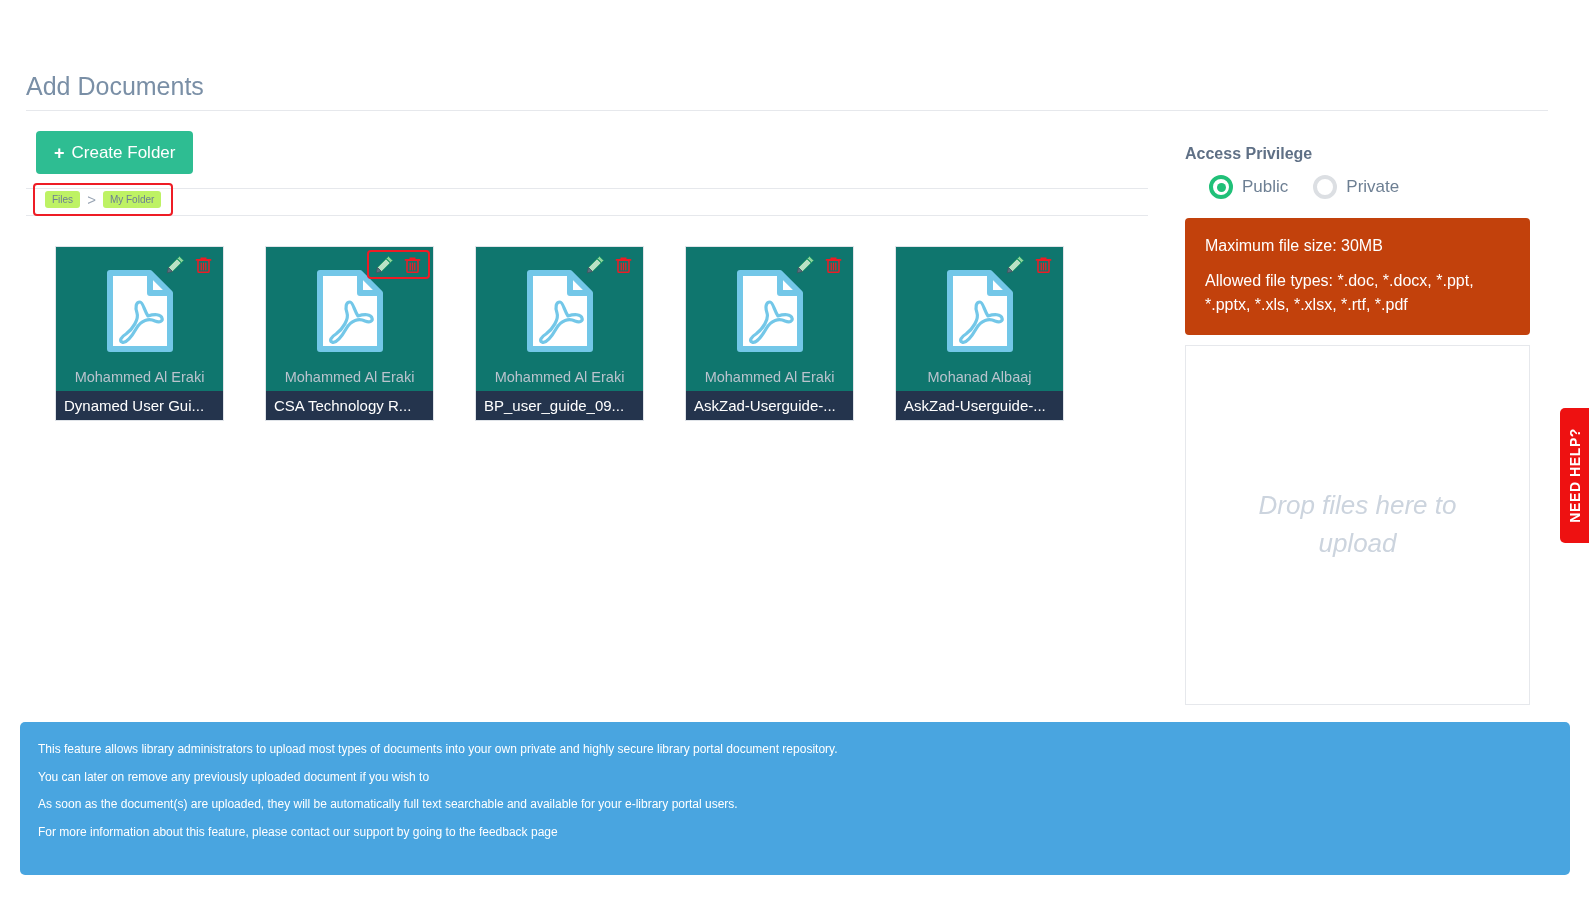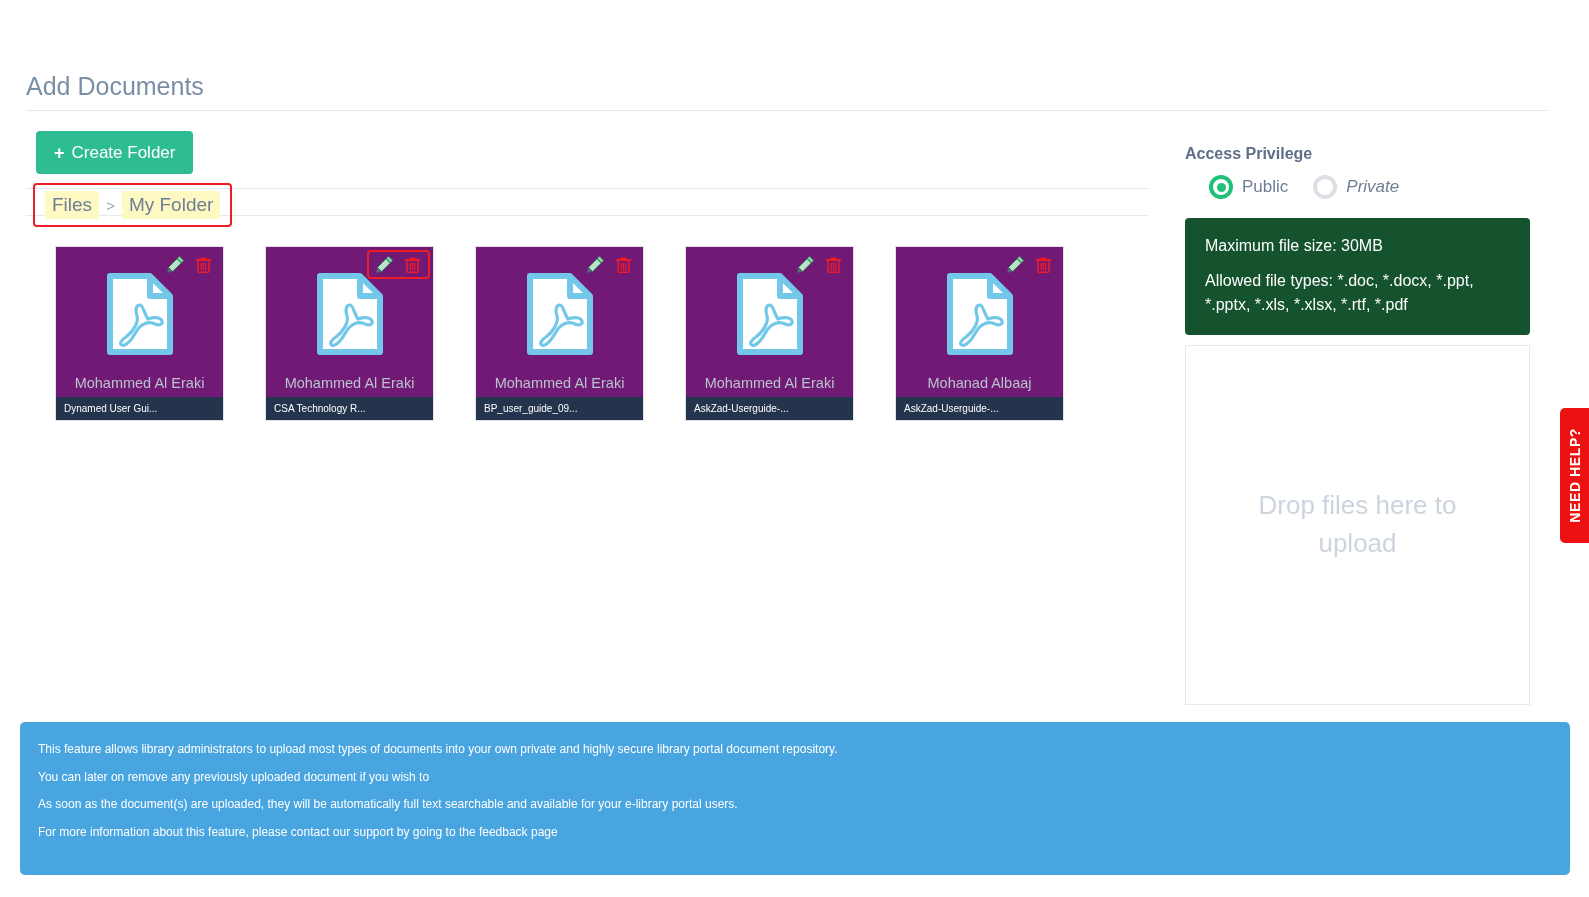--- a/index.html
+++ b/index.html
@@ -44,40 +44,40 @@
   .btn-create-folder .plus { font-size: 18px; font-weight: 700; line-height:1; }
 
   
   .breadcrumb-wrap {
     position: absolute; left: 33px; top: 183px;
     display: flex; align-items: center; gap: 7px;
     padding: 6px 10px;
     border: 2px solid #ee1c25; border-radius: 4px;
   }
   .crumb {
-    font-size: 19px; color: #6d7f93;
-    background: #fef9c3; border-radius: 3px; padding: 3px 7px;
+    font-size: 10px; color: #6d7f93;
+    background: #bef264; border-radius: 3px; padding: 3px 7px;
   }
   .crumb-sep { font-size: 15px; color: #98a4b3; }
 
   .hr-under-crumb {
     position: absolute; left: 26px; top: 188px; width: 1122px; height: 1px;
     background: #e6e8ec;
   }
   .hr-under-crumb2 {
     position: absolute; left: 26px; top: 215px; width: 1122px; height: 1px;
     background: #e6e8ec;
   }
 
   
   .cards { position: absolute; left: 55px; top: 246px; display: flex; gap: 41px; }
   .card {
     position: relative;
     width: 169px; height: 175px;
-    background: #701a75; border: 1px solid #dfe3e8;
+    background: #0f766e; border: 1px solid #dfe3e8;
     display: flex; flex-direction: column;
   }
   .card-actions {
     position: absolute; right: 7px; top: 6px;
     display: flex; align-items: center; gap: 9px;
     padding: 2px 3px;
   }
   .card.highlight .card-actions {
     border: 2px solid #ee1c25; border-radius: 4px;
     right: 3px; top: 3px; padding: 3px 6px;
@@ -89,60 +89,60 @@
     padding-top: 6px;
   }
   .pdf-icon { width: 70px; height: 84px; display:block; }
 
   .card-owner {
     text-align:center; font-size: 14.5px; color: #b9c3cd;
     padding-bottom: 6px;
   }
   .card-name {
     background: #24344d; color:#ffffff;
-    font-size: 10px; padding: 6px 8px;
+    font-size: 15px; padding: 6px 8px;
     white-space: nowrap; overflow: hidden; text-overflow: ellipsis;
   }
 
   
   .access-title {
     position: absolute; left: 1185px; top: 145px;
     font-size: 16px; font-weight: 700; color: #5f7086;
   }
   .radio-row {
     position: absolute; left: 1185px; top: 175px;
     display:flex; align-items:center; gap: 0;
   }
   .radio-opt { display:flex; align-items:center; gap: 9px; cursor:pointer;margin-left:24px; }
-  .radio-opt + .radio-opt { margin-left: 25px; font-style: italic; }
+  .radio-opt + .radio-opt { margin-left: 25px; }
   .radio-dot {
     width: 24px; height: 24px; border-radius: 50%;
     display:flex; align-items:center; justify-content:center;
   }
   .radio-dot.on { border: 4px solid #20c078; background:#fff; }
   .radio-dot.on::after {
     content:""; width: 9px; height: 9px; border-radius:50%; background:#20c078;
   }
   .radio-dot.off { border: 4px solid #dcdfe3; background:#fff; }
   .radio-label { font-size: 17px; color:#6d7f93; }
 
   .info-box {
     position: absolute; left: 1185px; top: 218px;
     width: 345px; padding: 16px 20px 18px 20px;
-    background: #14532d; border-radius: 4px;
+    background: #c2410c; border-radius: 4px;
     color:#fff; font-size: 16px; line-height: 1.5;
   }
   .info-box p { margin: 0 0 10px 0; }
   .info-box p:last-child { margin-bottom: 0; margin-top: 11px; }
 
   .dropzone {
     position: absolute; left: 1185px; top: 345px;
     width: 345px; height: 360px;
     border: 1px solid #e6e8ec; background:#fff;
-    display:flex; align-items:center; justify-content:center;
+    display:flex; align-items:center; justify-content:center;font-style:italic;
   }
   .dropzone-text {
     width: 230px; text-align:center;
     font-size: 26px; color: #ccd4de; line-height: 1.45;
   }
 
   
   .bottom-banner {
     position: absolute; left: 20px; top: 722px;
     width: 1550px; height: 153px;

